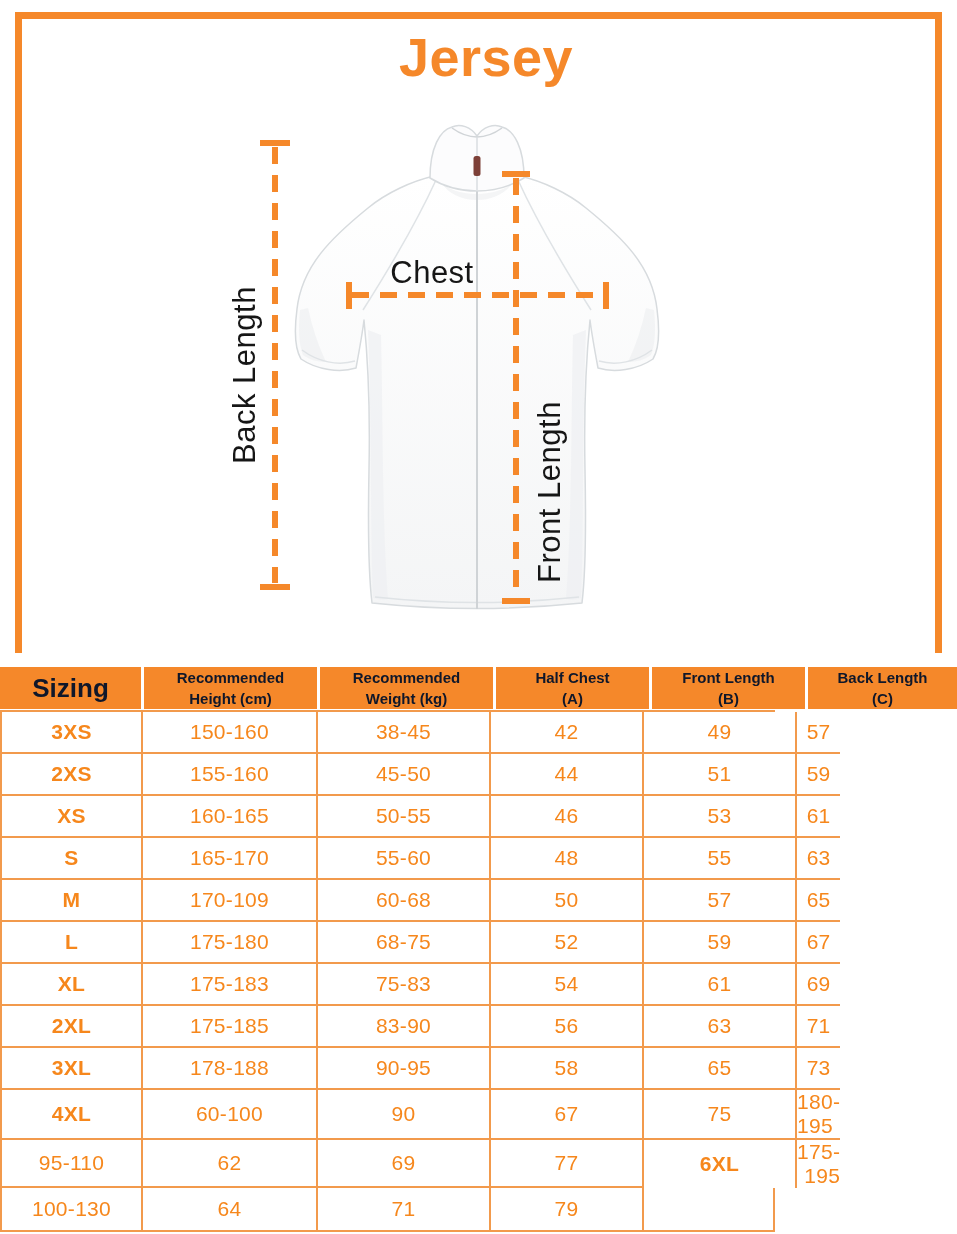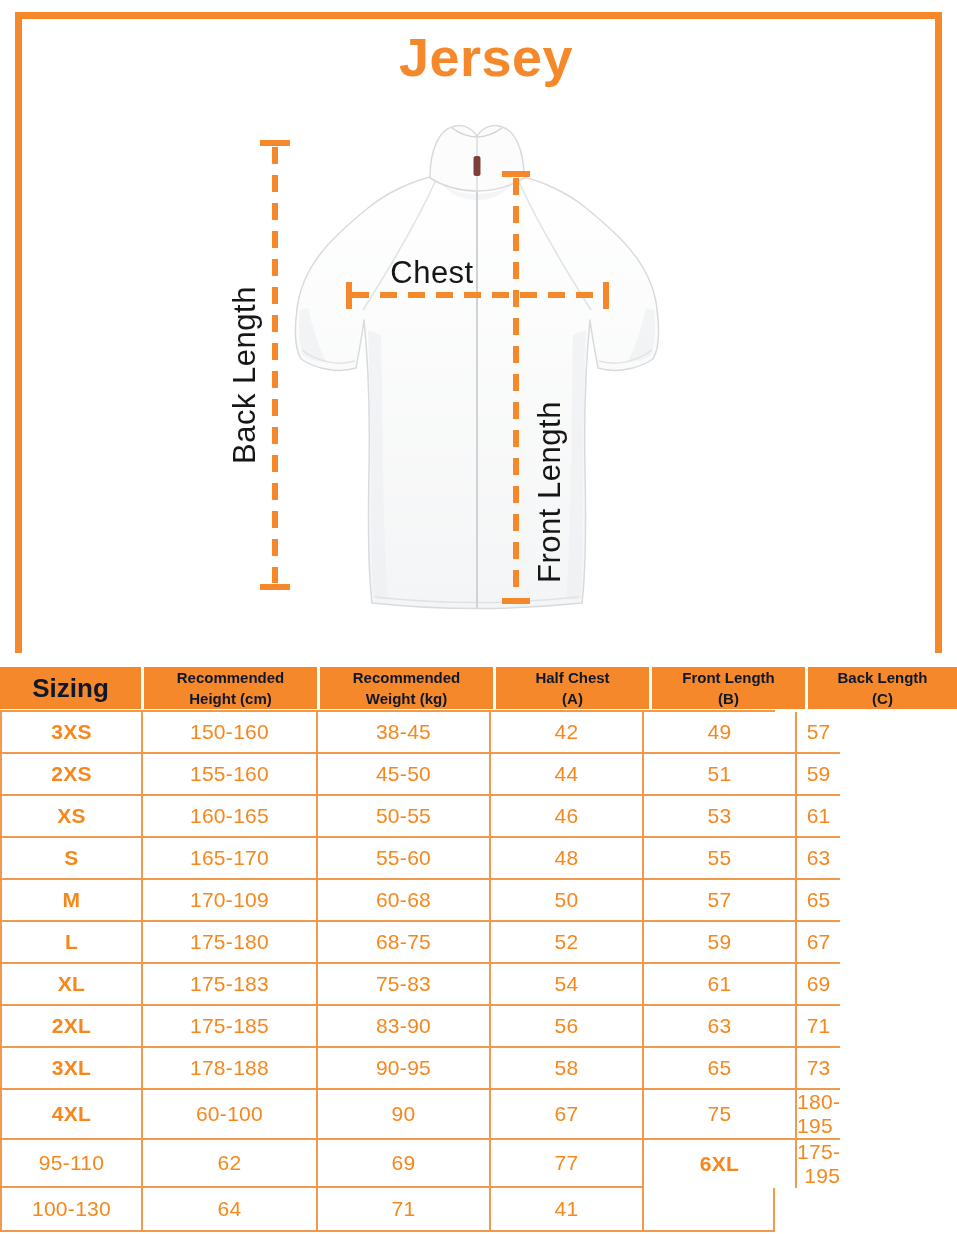--- a/index.html
+++ b/index.html
@@ -211,14 +211,14 @@
     <div class="cell">180-195</div>
     <div class="cell">95-110</div>
     <div class="cell">62</div>
     <div class="cell">69</div>
     <div class="cell">77</div>
     <div class="cell cell-size">6XL</div>
     <div class="cell">175-195</div>
     <div class="cell">100-130</div>
     <div class="cell">64</div>
     <div class="cell">71</div>
-    <div class="cell">41</div>
+    <div class="cell">79</div>
   </div>
 
 </body></html>

